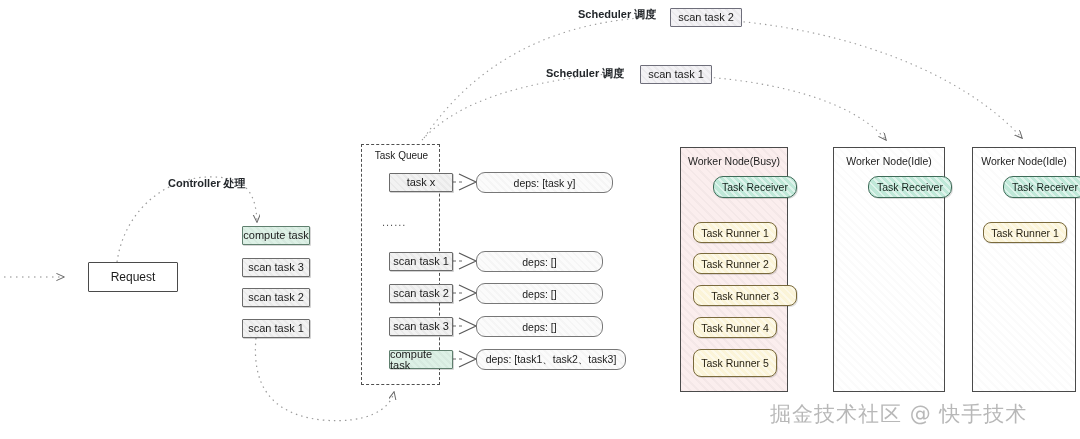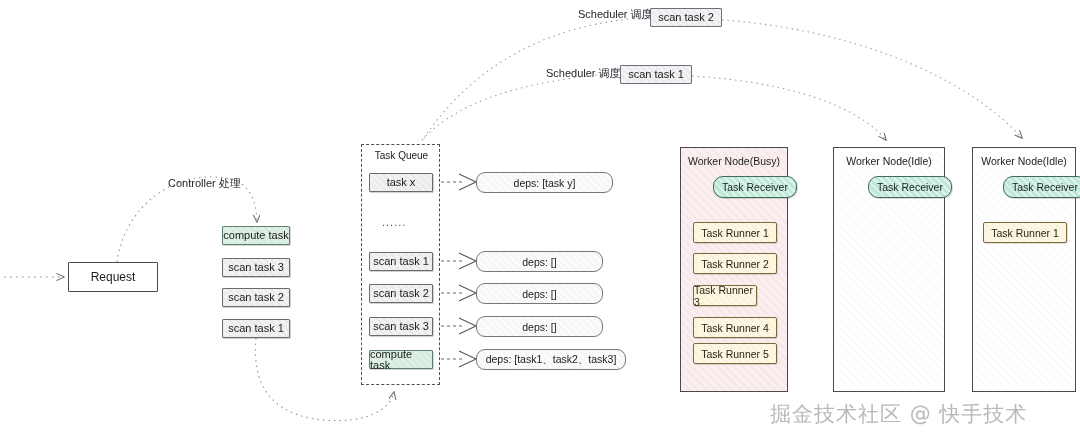--- a/index.html
+++ b/index.html
@@ -6,29 +6,30 @@
   body{
     width:1080px;height:439px;
     background:#ffffff;
     font-family:"Liberation Sans","DejaVu Sans",sans-serif;
     color:#1b1b1b;
     overflow:hidden;
   }
   #stage{position:relative;width:1080px;height:439px;}
   #wires{position:absolute;left:0;top:0;width:1080px;height:439px;pointer-events:none;}
 
-  .lbl{position:absolute;font-size:11px;color:#23272b;white-space:nowrap;}
+  .lbl{position:absolute;font-size:11px;color:#23272b;white-space:nowrap;font-weight:bold;}
 
   
   .box{
     position:absolute;box-sizing:border-box;
     display:flex;align-items:center;justify-content:center;
     font-size:11px;line-height:1;
     border:1px solid #555;
     background:#fff;
+    margin-left:20px;
   }
   .box.sq{border-radius:1px;}
   .box.req{border:1px solid #4a4a4a;background:#fff;font-size:12px;}
   .box.gray{
     background:#f2f2f2;
     background-image:repeating-linear-gradient(45deg,rgba(0,0,0,.035) 0 2px,transparent 2px 5px);
     border:1px solid #6b6b6b;
     box-shadow:1px 1px 0 rgba(0,0,0,.18);
   }
   .box.mint{
@@ -84,21 +85,21 @@
     border:1px solid #3f6b58;border-radius:10px;
     background:#bfe8d8;
     background-image:repeating-linear-gradient(45deg,rgba(255,255,255,.5) 0 2px,transparent 2px 5px);
     font-size:10.5px;color:#14221c;
     box-shadow:1px 1px 0 rgba(0,0,0,.14);
     margin-left:20px;
   }
   .runner{
     position:absolute;box-sizing:border-box;
     display:flex;align-items:center;justify-content:center;
-    border:1px solid #7a6a3c;border-radius:2px;
+    border:1px solid #7a6a3c;border-radius:8px;
     background:#fbf4d8;
     background-image:repeating-linear-gradient(45deg,rgba(255,255,255,.45) 0 2px,transparent 2px 5px);
     font-size:10.5px;color:#241f10;
     box-shadow:1px 1px 0 rgba(0,0,0,.12);
   }
 
   
   #watermark{
     position:absolute;left:770px;top:400px;
     font-size:21px;color:#9d9d9d;opacity:.72;
@@ -179,23 +180,23 @@
   <div class="box sq sched" style="left:650px;top:8px;width:72px;height:19px;">scan task 2</div>
 
   <div class="lbl" style="left:546px;top:66px;">Scheduler 调度</div>
   <div class="box sq sched" style="left:620px;top:65px;width:72px;height:19px;">scan task 1</div>
 
   <div class="worker busy" style="left:680px;top:147px;width:108px;height:245px;">
     <div class="wtitle">Worker Node(Busy)</div>
     <div class="receiver" style="left:12px;top:28px;width:84px;height:22px;">Task Receiver</div>
     <div class="runner" style="left:12px;top:74px;width:84px;height:21px;">Task Runner 1</div>
     <div class="runner" style="left:12px;top:105px;width:84px;height:21px;">Task Runner 2</div>
-    <div class="runner" style="left:12px;top:137px;width:64px;height:21px;">Task Runner 3</div>
+    <div class="runner" style="left:12px;top:137px;width:104px;height:21px;">Task Runner 3</div>
     <div class="runner" style="left:12px;top:169px;width:84px;height:21px;">Task Runner 4</div>
-    <div class="runner" style="left:12px;top:195px;width:84px;height:21px;">Task Runner 5</div>
+    <div class="runner" style="left:12px;top:201px;width:84px;height:28px;">Task Runner 5</div>
   </div>
 
   <div class="worker idle" style="left:833px;top:147px;width:112px;height:245px;">
     <div class="wtitle">Worker Node(Idle)</div>
     <div class="receiver" style="left:14px;top:28px;width:84px;height:22px;">Task Receiver</div>
   </div>
 
   <div class="worker idle" style="left:972px;top:147px;width:104px;height:245px;">
     <div class="wtitle">Worker Node(Idle)</div>
     <div class="receiver" style="left:10px;top:28px;width:84px;height:22px;">Task Receiver</div>

